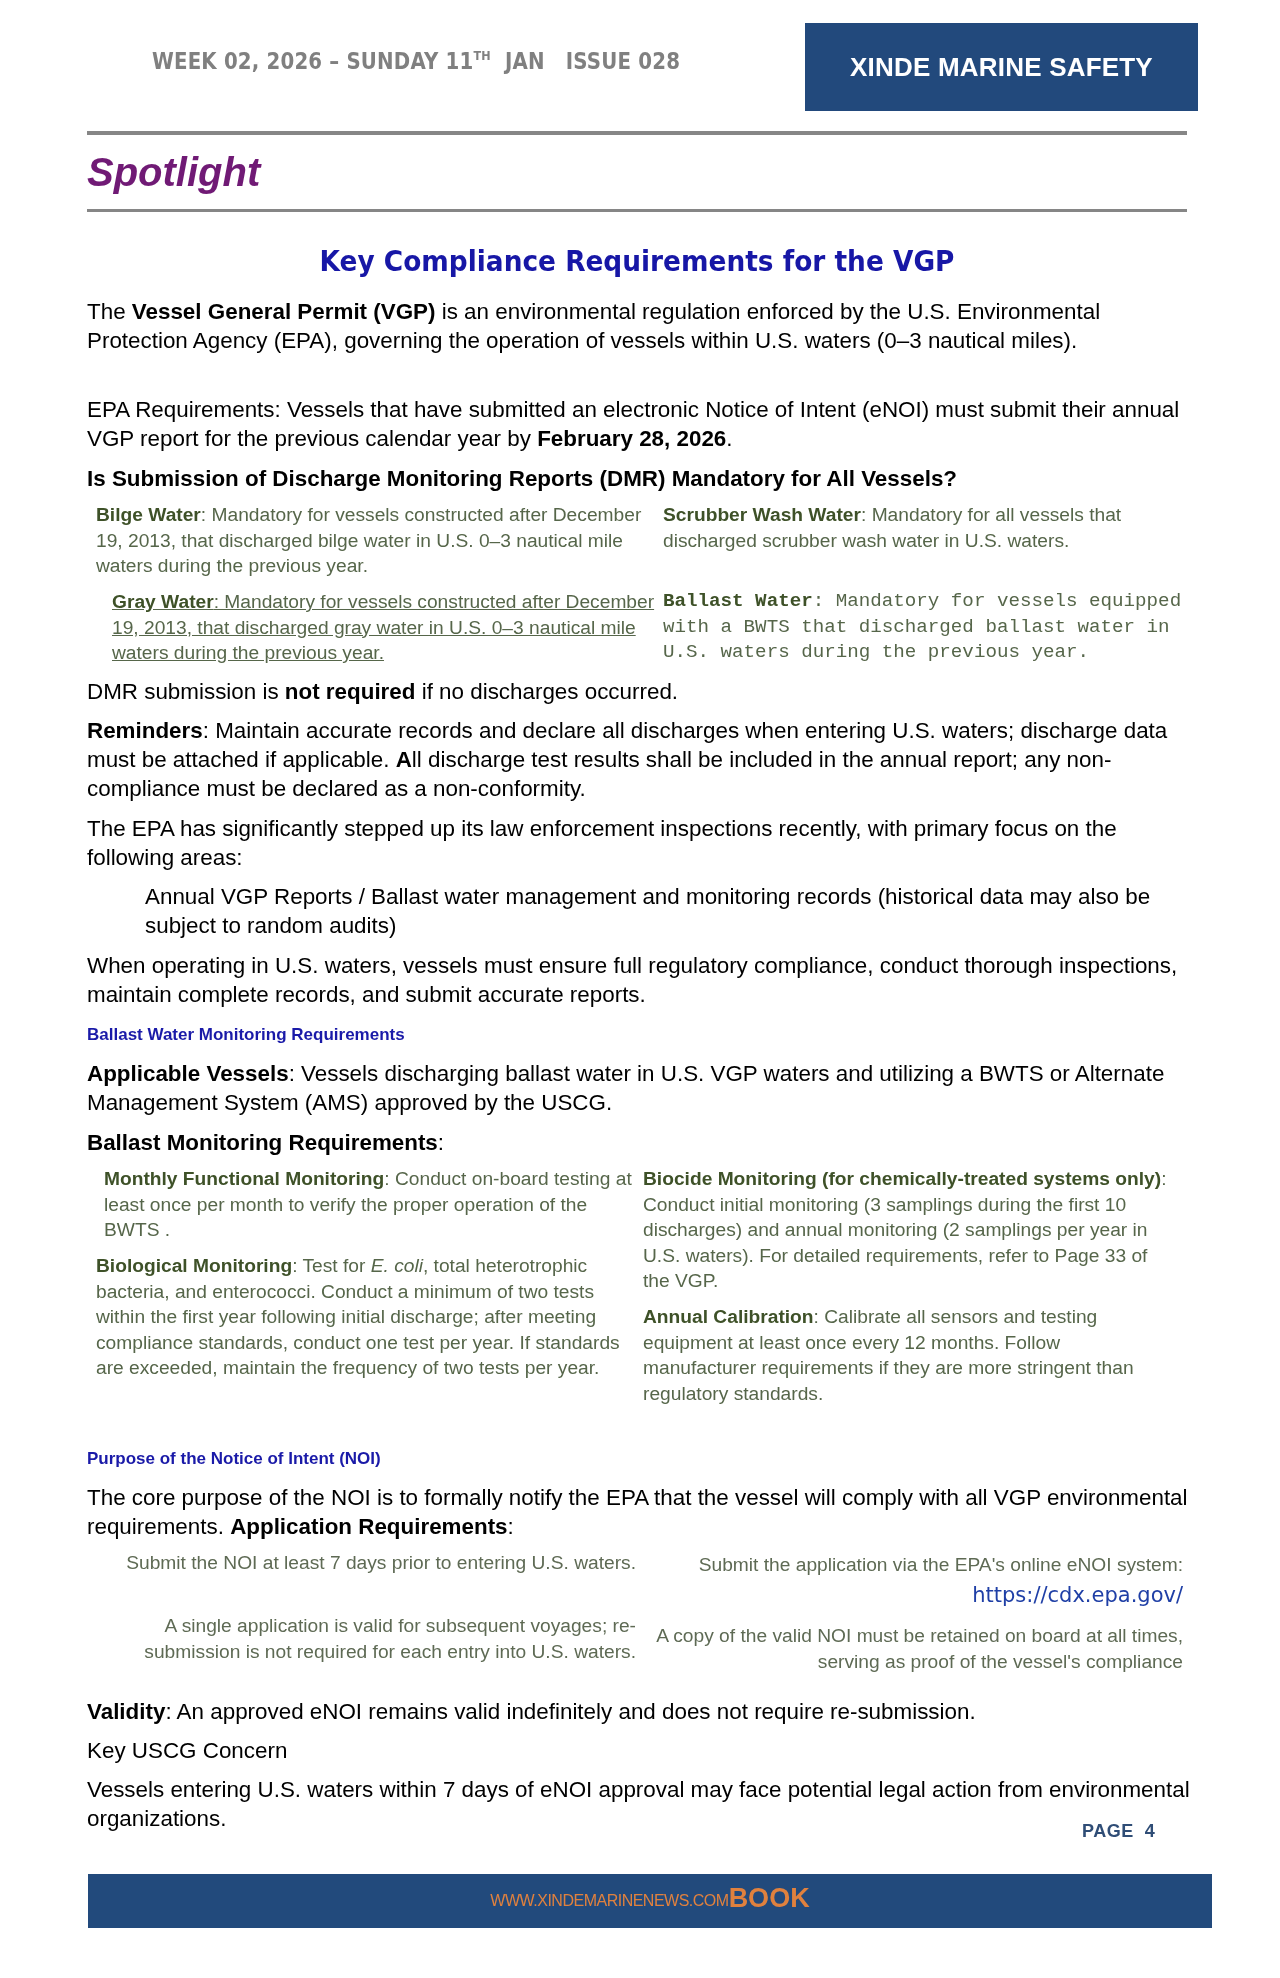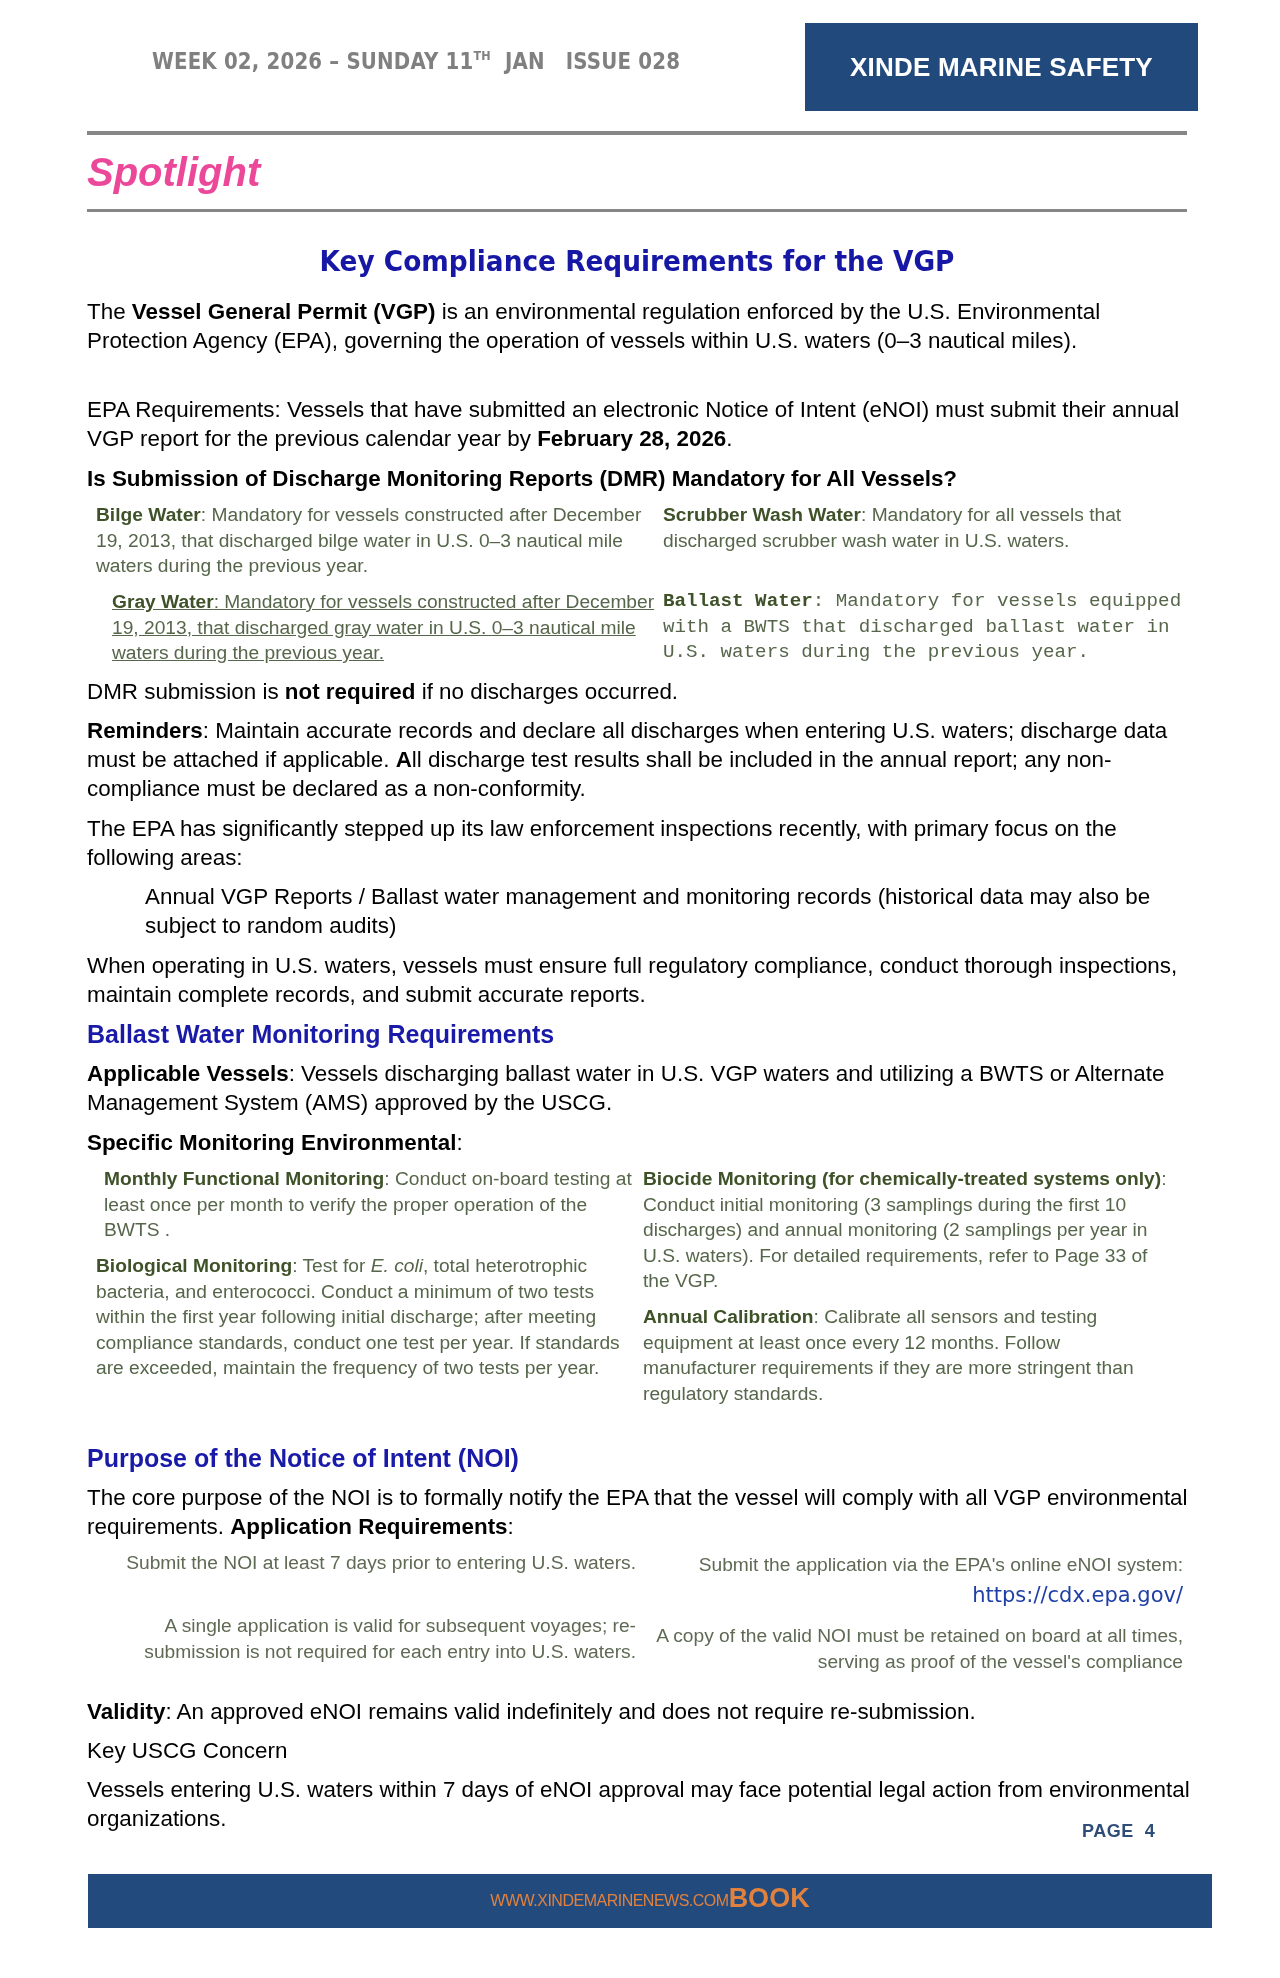--- a/index.html
+++ b/index.html
@@ -18,31 +18,31 @@
   .header-meta sup { font-size: 13px; vertical-align: 9px; }
   .brand-box {
     left: 805px; top: 23px; width: 393px; height: 88px; background: #22497c;
     display: flex; align-items: center; justify-content: center;
   }
   .brand-box span { color: #fff; font-weight: bold; font-size: 26px; letter-spacing: 0.2px; }
   .rule { left: 87px; width: 1100px; height: 4px; background: #868686; }
   .rule-1 { top: 131px; }
   .rule-2 { top: 209px; height: 3px; }
   .section-title {
-    left: 87px; top: 150px; font-size: 40px; font-weight: bold; font-style: italic; color: #ec4899;
+    left: 87px; top: 150px; font-size: 40px; font-weight: bold; font-style: italic; color: #701a75;
   }
 
   
   .article-title {
     left: 0; width: 1274px; top: 244px; text-align: center; font-size: 29px; font-weight: bold;
     color: #1717a6; font-family: "DejaVu Sans", sans-serif; transform: scaleX(0.91);
   }
   .body { left: 87px; width: 1110px; font-size: 22.4px; line-height: 29px; color: #000; }
   .body b { font-weight: bold; }
-  .subhead { left: 87px; font-size: 25px; font-weight: bold; color: #1a1aa8; line-height: 29px; }
+  .subhead { left: 87px; font-size: 17px; font-weight: bold; color: #1a1aa8; line-height: 29px; }
   .bold-head { left: 87px; font-size: 22.4px; font-weight: bold; line-height: 29px; }
 
   .col { font-size: 19.2px; line-height: 25.6px; color: #56664a; }
   .col b { color: #3e5128; font-weight: bold; }
   .col.gray { color: #5e6a54; text-align: right; }
   .col .link { color: #1f3fa6; font-size: 21px; font-family: "DejaVu Sans", sans-serif; }
   .indent { left: 145px; width: 1060px; font-size: 22.4px; line-height: 29px; }
 
   .page-num { left: 1082px; top: 1821px; font-size: 18px; font-weight: bold; color: #2f4d76; letter-spacing: 0.5px; }
   .footer-band {
@@ -102,21 +102,21 @@
 
 <div class="abs body" style="top:951px;">When operating in U.S. waters, vessels must ensure full regulatory compliance, conduct thorough inspections, maintain complete records, and submit accurate reports.</div>
 
 <div class="abs subhead" style="top:1020px;">Ballast Water Monitoring Requirements</div>
 
 <div class="abs body" style="top:1059px;">
   <b>Applicable Vessels</b><span>: Vessels discharging ballast water in U.S. VGP waters and utilizing a BWTS or Alternate Management System (AMS) approved by the USCG.</span>
 </div>
 
 <div class="abs bold-head" style="top:1128px;">
-  <span>Specific Monitoring Environmental</span><span style="font-weight:normal">:</span>
+  <span>Ballast Monitoring Requirements</span><span style="font-weight:normal">:</span>
 </div>
 
 <div class="abs col" style="left:96px; top:1166px; width:540px;margin-left:8px;">
   <b>Monthly Functional Monitoring</b><span>: Conduct on-board testing at least once per month to verify the proper operation of the BWTS .</span>
 </div>
 <div class="abs col" style="left:96px; top:1253px; width:540px;">
   <b>Biological Monitoring</b><span>: Test for </span><i>E. coli</i><span>, total heterotrophic bacteria, and enterococci. Conduct a minimum of two tests within the first year following initial discharge; after meeting compliance standards, conduct one test per year. If standards are exceeded, maintain the frequency of two tests per year.</span>
 </div>
 <div class="abs col" style="left:643px; top:1166px; width:535px;">
   <b>Biocide Monitoring (for chemically-treated systems only)</b><span>: Conduct initial monitoring (3 samplings during the first 10 discharges) and annual monitoring (2 samplings per year in U.S. waters). For detailed requirements, refer to Page 33 of the VGP.</span>

